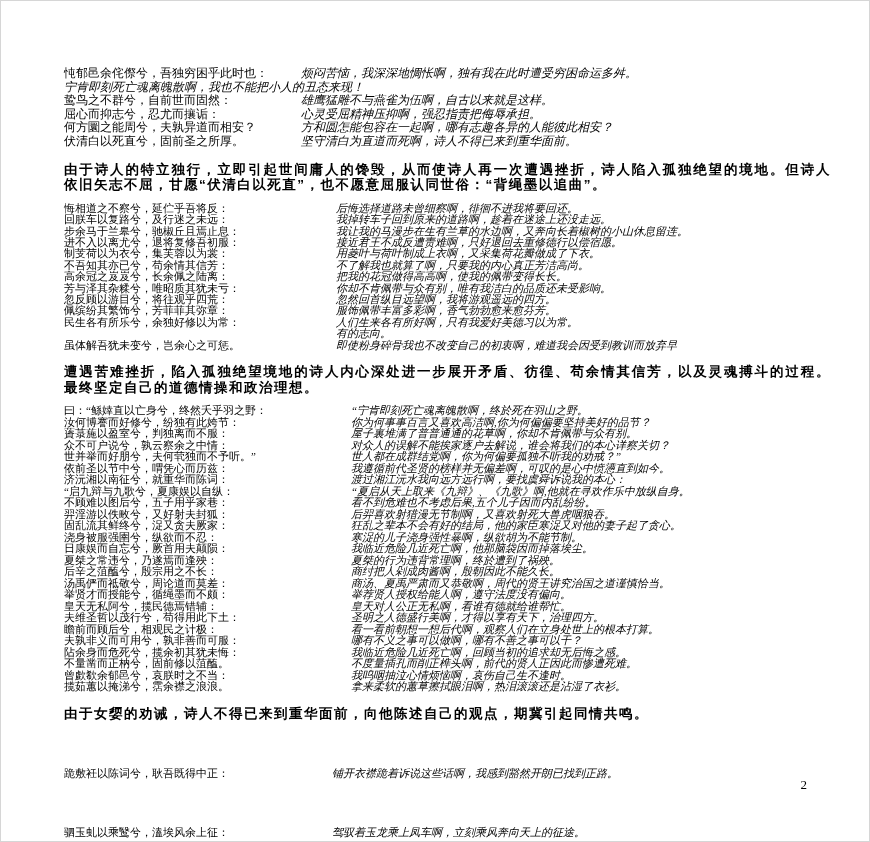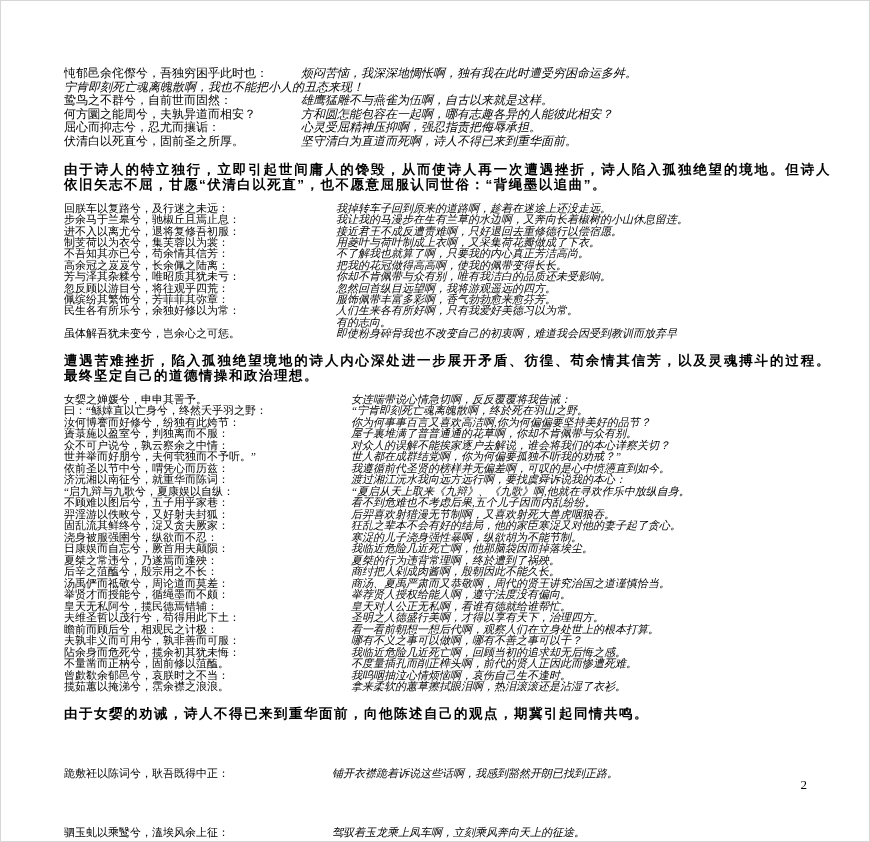--- a/index.html
+++ b/index.html
@@ -49,38 +49,42 @@
           <span class="trans">烦闷苦恼，我深深地惆怅啊，独有我在此时遭受穷困命运多舛。</span>
         </div>
         <div class="row">
           <span class="trans">宁肯即刻死亡魂离魄散啊，我也不能把小人的丑态来现！</span>
         </div>
         <div class="row">
           <span class="orig">鸷鸟之不群兮，自前世而固然：</span>
           <span class="trans">雄鹰猛雕不与燕雀为伍啊，自古以来就是这样。</span>
         </div>
         <div class="row">
+          <span class="orig">屈心而抑志兮，忍尤而攘诟：</span>
+          <span class="trans">心灵受屈精神压抑啊，强忍指责把侮辱承担。</span>
+        </div>
+        <div class="row">
           <span class="orig">何方圜之能周兮，夫孰异道而相安？</span>
           <span class="trans">方和圆怎能包容在一起啊，哪有志趣各异的人能彼此相安？</span>
-        </div>
-        <div class="row">
-          <span class="orig">屈心而抑志兮，忍尤而攘诟：</span>
-          <span class="trans">心灵受屈精神压抑啊，强忍指责把侮辱承担。</span>
         </div>
         <div class="row">
           <span class="orig">伏清白以死直兮，固前圣之所厚。</span>
           <span class="trans">坚守清白为直道而死啊，诗人不得已来到重华面前。</span>
         </div>
       </div>
       <div class="commentary sec-1">
         <div class="commentary-line just">由于诗人的特立独行，立即引起世间庸人的馋毁，从而使诗人再一次遭遇挫折，诗人陷入孤独绝望的境地。但诗人</div>
         <div class="commentary-line">依旧矢志不屈，甘愿“伏清白以死直”，也不愿意屈服认同世俗：“背绳墨以追曲”。</div>
       </div>
       <div class="poem sec-2">
         <div class="row">
+          <span class="orig">悔相道之不察兮，延伫乎吾将反：</span>
+          <span class="trans">后悔选择道路未曾细察啊，徘徊不进我将要回还。</span>
+        </div>
+        <div class="row">
           <span class="orig">回朕车以复路兮，及行迷之未远：</span>
           <span class="trans">我掉转车子回到原来的道路啊，趁着在迷途上还没走远。</span>
         </div>
         <div class="row">
           <span class="orig">步余马于兰皋兮，驰椒丘且焉止息：</span>
           <span class="trans">我让我的马漫步在生有兰草的水边啊，又奔向长着椒树的小山休息留连。</span>
         </div>
         <div class="row">
           <span class="orig">进不入以离尤兮，退将复修吾初服：</span>
           <span class="trans">接近君王不成反遭责难啊，只好退回去重修德行以偿宿愿。</span>
@@ -120,24 +124,20 @@
         <div class="row">
           <span class="orig">虽体解吾犹未变兮，岂余心之可惩。</span>
           <span class="trans">即使粉身碎骨我也不改变自己的初衷啊，难道我会因受到教训而放弃早</span>
         </div>
       </div>
       <div class="commentary sec-3">
         <div class="commentary-line just">遭遇苦难挫折，陷入孤独绝望境地的诗人内心深处进一步展开矛盾、彷徨、苟余情其信芳，以及灵魂搏斗的过程。</div>
         <div class="commentary-line">最终坚定自己的道德情操和政治理想。</div>
       </div>
       <div class="poem sec-4">
-        <div class="row">
-          <span class="orig">女媭之婵媛兮，申申其詈予。</span>
-          <span class="trans">女连喘带说心情急切啊，反反覆覆将我告诫：</span>
-        </div>
         <div class="row">
           <span class="orig">曰：“鲧婞直以亡身兮，终然夭乎羽之野：</span>
           <span class="trans">“宁肯即刻死亡魂离魄散啊，终於死在羽山之野。</span>
         </div>
         <div class="row">
           <span class="orig">汝何博謇而好修兮，纷独有此姱节：</span>
           <span class="trans">你为何事事百言又喜欢高洁啊,你为何偏偏要坚持美好的品节？</span>
         </div>
         <div class="row">
           <span class="orig">薋菉葹以盈室兮，判独离而不服：</span>

